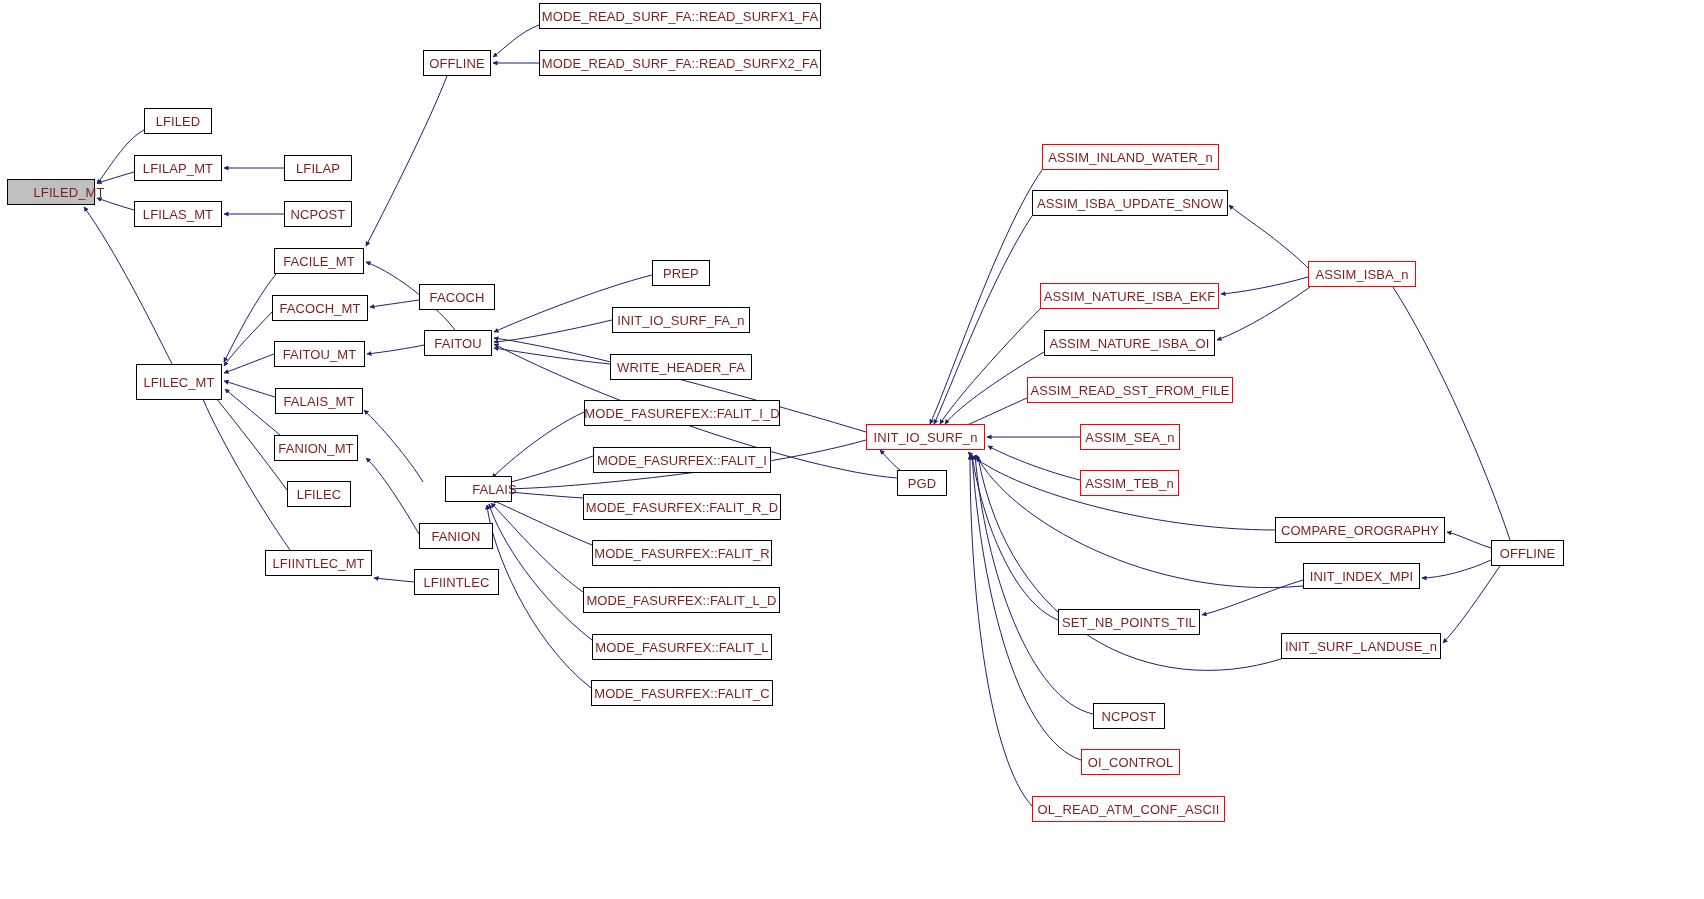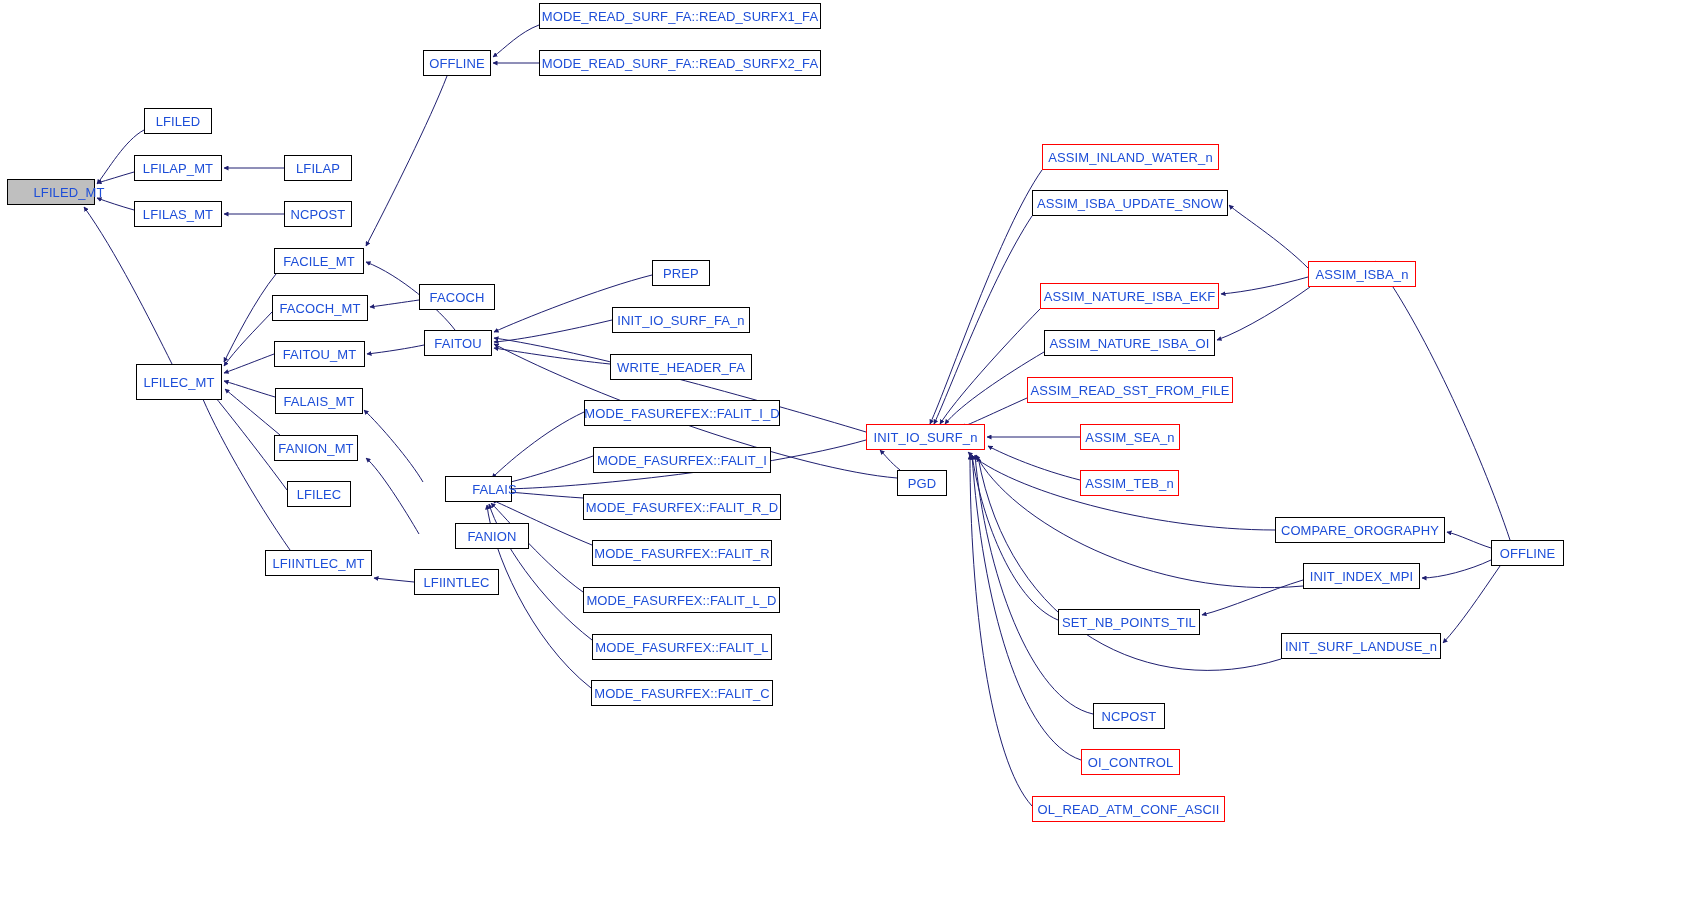--- a/index.html
+++ b/index.html
@@ -10,21 +10,21 @@
     background:#ffffff;
     font-family:"Liberation Sans","DejaVu Sans",sans-serif;
     overflow:hidden;
   }
   svg#edges{position:absolute;left:0;top:0;width:1704px;height:899px;overflow:visible;}
   .node{
     position:absolute;
     box-sizing:border-box;
     border:1px solid #000000;
     background:#ffffff;
-    color:#1d4ed8;
+    color:#7f1d1d;
     font-size:13px;
     line-height:1;
     display:flex;
     align-items:center;
     justify-content:center;
     white-space:nowrap;
     z-index:5;
     letter-spacing:0.1px;
   }
   .node.red{border-color:#ff0000;}
@@ -149,21 +149,21 @@
       </div>
       <div class="node" style="left: 265px; top: 550px; width: 107px; height: 26px;">
         <span>LFIINTLEC_MT</span>
       </div>
       <div class="node" style="left: 414px; top: 569px; width: 85px; height: 26px;">
         <span>LFIINTLEC</span>
       </div>
       <div class="node" style="left: 445px; top: 476px; width: 67px; height: 26px; padding-left: 32px;">
         <span>FALAIS</span>
       </div>
-      <div class="node" style="left: 419px; top: 523px; width: 74px; height: 26px; margin-left: 36px;">
+      <div class="node" style="left: 419px; top: 523px; width: 74px; height: 26px;">
         <span>FANION</span>
       </div>
       <div class="node" style="left: 423px; top: 50px; width: 68px; height: 26px;">
         <span>OFFLINE</span>
       </div>
       <div class="node" style="left: 539px; top: 3px; width: 282px; height: 26px;">
         <span>MODE_READ_SURF_FA::READ_SURFX1_FA</span>
       </div>
       <div class="node" style="left: 539px; top: 50px; width: 282px; height: 26px;">
         <span>MODE_READ_SURF_FA::READ_SURFX2_FA</span>

